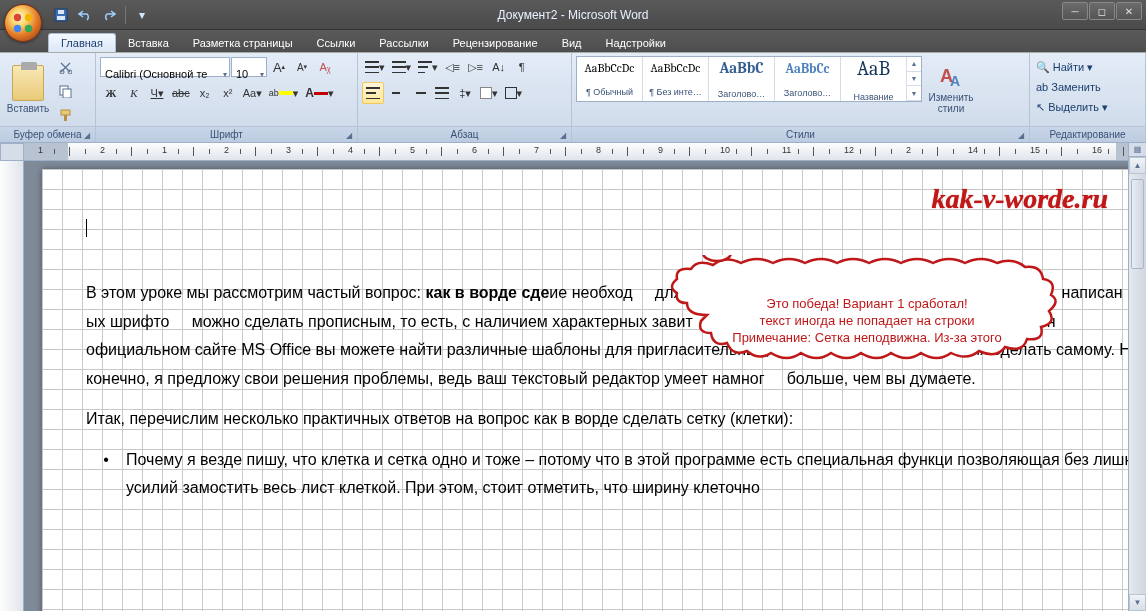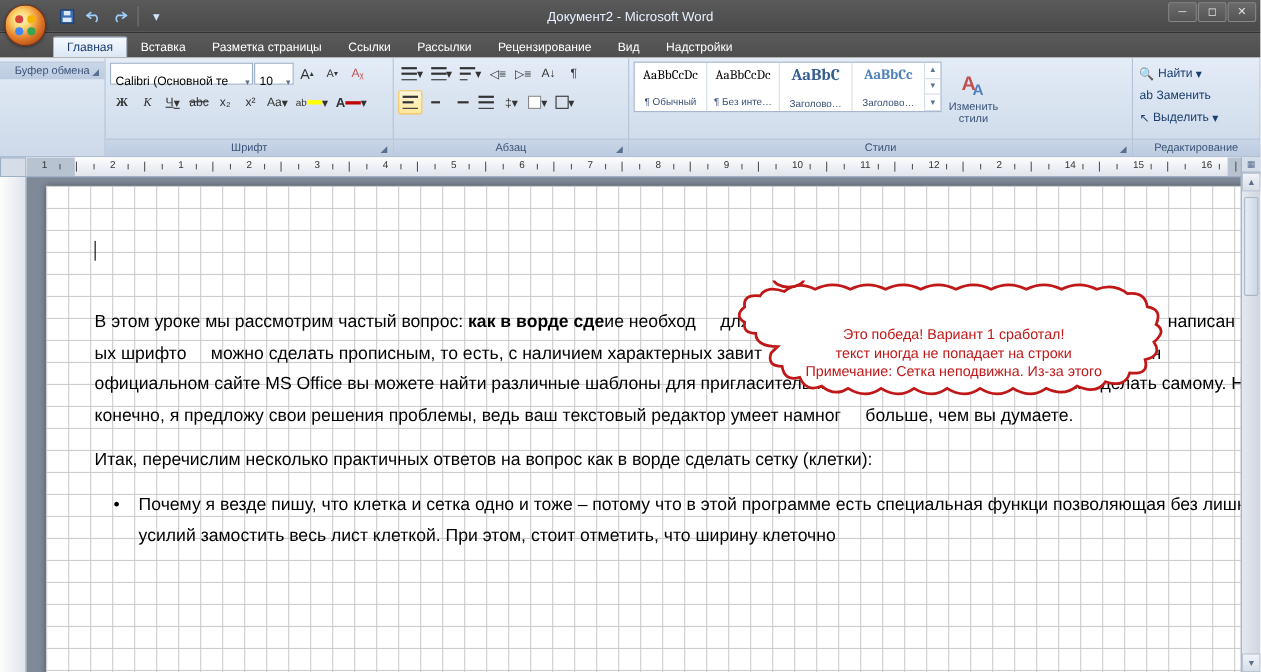--- a/index.html
+++ b/index.html
@@ -140,20 +140,47 @@
   <div class="tab">Ссылки</div>
   <div class="tab">Рассылки</div>
   <div class="tab">Рецензирование</div>
   <div class="tab">Вид</div>
   <div class="tab">Надстройки</div>
 </div>
 
 <div class="ribbon">
 
   <div class="group" style="width:96px">
+    <div class="group-body">
+      <div class="bigbtn" style="width:48px">
+        <div class="clip-icon"></div>
+        <span>Вставить</span>
+      </div>
+      <div class="col">
+        <div class="rbtn">
+            <svg width="13" height="13" viewBox="0 0 13 13">
+              <path d="M2 2 L11 11 M11 2 L2 11" stroke="#5a7090" stroke-width="1.2"></path>
+              <circle cx="3" cy="11" r="2" fill="none" stroke="#5a7090"></circle>
+              <circle cx="11" cy="11" r="2" fill="none" stroke="#5a7090"></circle>
+            </svg>
+          </div>
+        <div class="rbtn">
+            <svg width="13" height="13" viewBox="0 0 13 13">
+              <rect x="1" y="1" width="8" height="9" fill="#fff" stroke="#5a7090"></rect>
+              <rect x="4" y="4" width="8" height="9" fill="#fff" stroke="#5a7090"></rect>
+            </svg>
+          </div>
+        <div class="rbtn">
+            <svg width="13" height="13" viewBox="0 0 13 13">
+              <rect x="2" y="1" width="9" height="5" fill="#e8c978" stroke="#b89040"></rect>
+              <rect x="5" y="6" width="3" height="6" fill="#b89040"></rect>
+            </svg>
+          </div>
+      </div>
+    </div>
     <div class="group-label"><span>Буфер обмена</span><span class="dlg">◢</span></div>
   </div>
 
   <div class="group" style="width:262px">
     <div class="group-body col" style="width:100%">
       <div class="row">
         <div class="combo" style="width:130px">Calibri (Основной те</div>
         <div class="combo" style="width:36px">10</div>
         <div class="rbtn">
             <span style="font-size:13px">A</span>
@@ -253,20 +280,24 @@
             <div class="style-prev" style="font-size:12px">AaBbCcDc</div>
             <div class="style-name">¶ Без инте…</div>
           </div>
         <div class="style-item">
             <div class="style-prev" style="font-size:15px;color:#365f91;font-weight:bold">AaBbC</div>
             <div class="style-name">Заголово…</div>
           </div>
         <div class="style-item">
             <div class="style-prev" style="font-size:13px;color:#4f81bd;font-weight:bold">AaBbCc</div>
             <div class="style-name">Заголово…</div>
+          </div>
+        <div class="style-item">
+            <div class="style-prev" style="font-size:20px;color:#17365d">AaB</div>
+            <div class="style-name">Название</div>
           </div>
         <div class="gal-scroll">
           <div>▲</div>
           <div>▼</div>
           <div>▼</div>
         </div>
       </div>
       <div class="bigbtn" style="width:54px">
         <svg width="26" height="26" viewBox="0 0 26 26">
             <text x="2" y="18" font-size="18" font-family="Cambria" fill="#c05050" font-weight="bold">A</text>
@@ -366,20 +397,21 @@
     <div class="num" style="left: 1068px;">16</div>
     <div class="tick" style="left: 1083.5px; top: 6px; bottom: 6px;"></div>
     <div class="tick" style="left: 1099px; top: 4px; bottom: 4px;"></div>
     <div class="tick" style="left: 1114.5px; top: 6px; bottom: 6px;"></div>
   </div>
 <div class="ruler-v"></div>
 
 <div class="docwrap">
   <div class="page">
     <div class="cursor-line"></div>
+    <div class="watermark">kak-v-worde.ru</div>
     <div class="doctext">
       <p><span>В этом уроке мы рассмотрим частый вопрос: </span><b>как в ворде сде</b><span style="white-space:pre-wrap">ие необход     для создания рекламных буклетов или для имитации  написан                                                                       ых шрифто     можно сделать прописным, то есть, с наличием характерных завит                                                               ов между н     официальном сайте MS Office вы можете найти различные шаблоны для пригласительных, а мы сейчас рассмотри     их сделать самому. Ну, конечно, я предложу свои решения проблемы, ведь ваш текстовый редактор умеет намног     больше, чем вы думаете.</span></p>
       <p>Итак, перечислим несколько практичных ответов на вопрос как в ворде сделать сетку (клетки):</p>
       <div class="bullet-row">
           <div class="bul">•</div>
           <div style="flex:1">Почему я везде пишу, что клетка и сетка одно и тоже – потому что в этой программе есть специальная функци   позволяющая без лишних усилий замостить весь лист клеткой. При этом,  стоит отметить, что ширину клеточно</div>
         </div>
     </div>
     <div class="callout">
       <svg viewBox="0 0 430 130">

